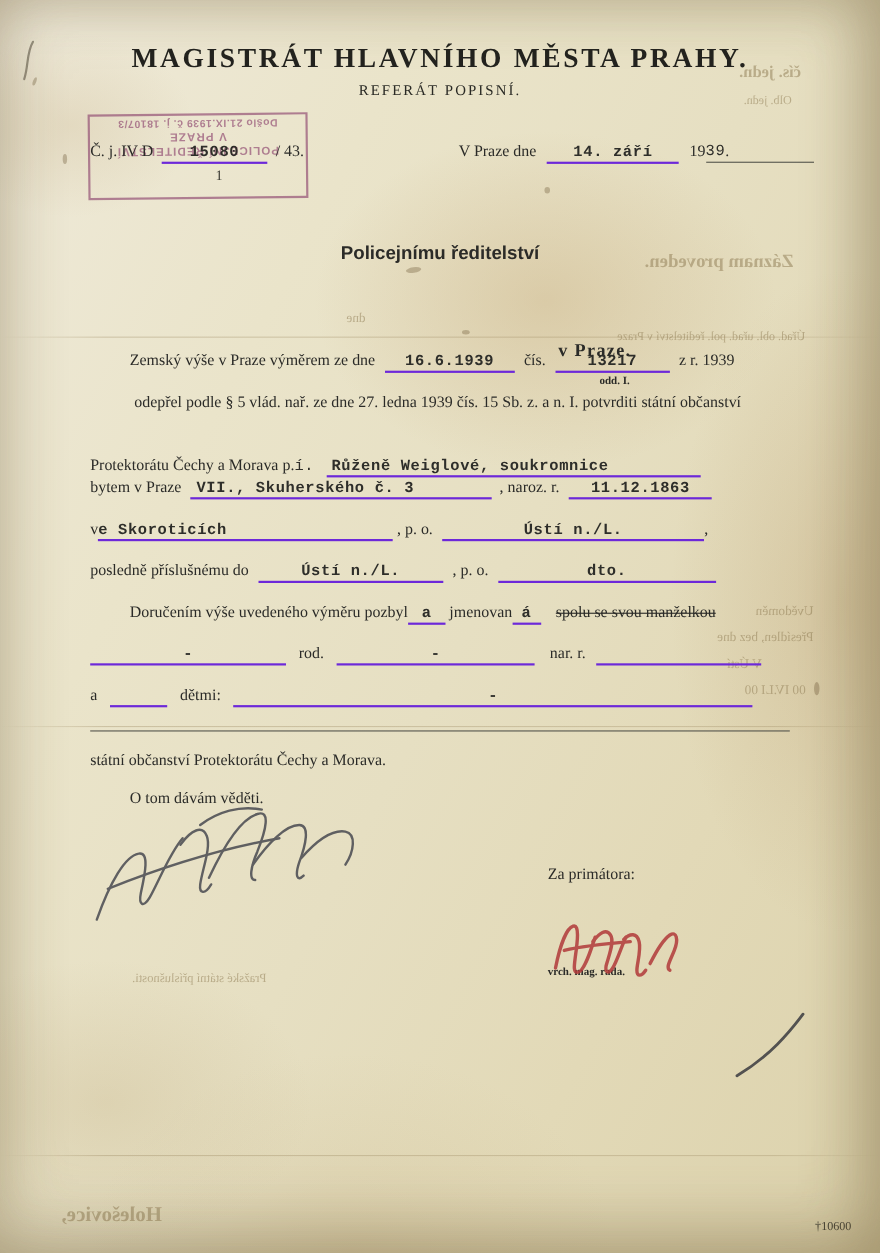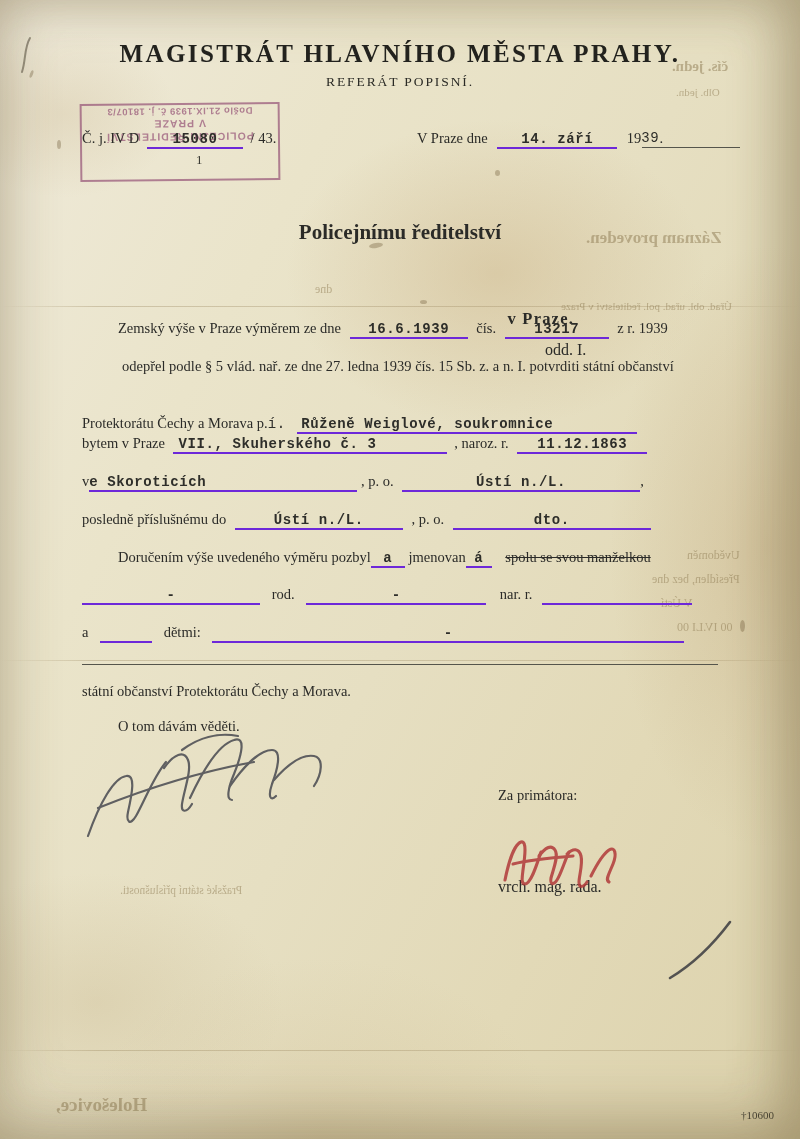--- a/index.html
+++ b/index.html
@@ -69,21 +69,21 @@
     font-size: 13.5px;
     letter-spacing: 1.9px;
     color: #2a2a25;
   }
 
   .row {
     position: absolute;
     white-space: nowrap;
   }
   .lbl { font-size: 14.5px; }
-  .lbl-sm { font-size: 16px; }
+  .lbl-sm { font-size: 10px; font-weight: bold; }
 
   
   .tw {
     font-family: "Liberation Mono", monospace;
     font-size: 14px;
     letter-spacing: 0.6px;
     color: #2e2e2a;
   }
 
   .ul {
@@ -95,23 +95,23 @@
   }
   .blank-line {
     position: absolute;
     border-bottom: 1px solid #55554c;
   }
 
   .hdg-1 {
     position: absolute;
     left: 0; right: 0;
     text-align: center;
-    font-size: 21px;
-    font-weight: bold;
-    font-family: Liberation Serif, serif;
+    font-size: 17px;
+    font-weight: bold;
+    font-family: Liberation Sans, sans-serif;
   }
   .hdg-2 {
     position: absolute;
     font-size: 16.5px;
     font-weight: bold;
     letter-spacing: 1.2px;
   }
 
   .strike {
     text-decoration: line-through;

